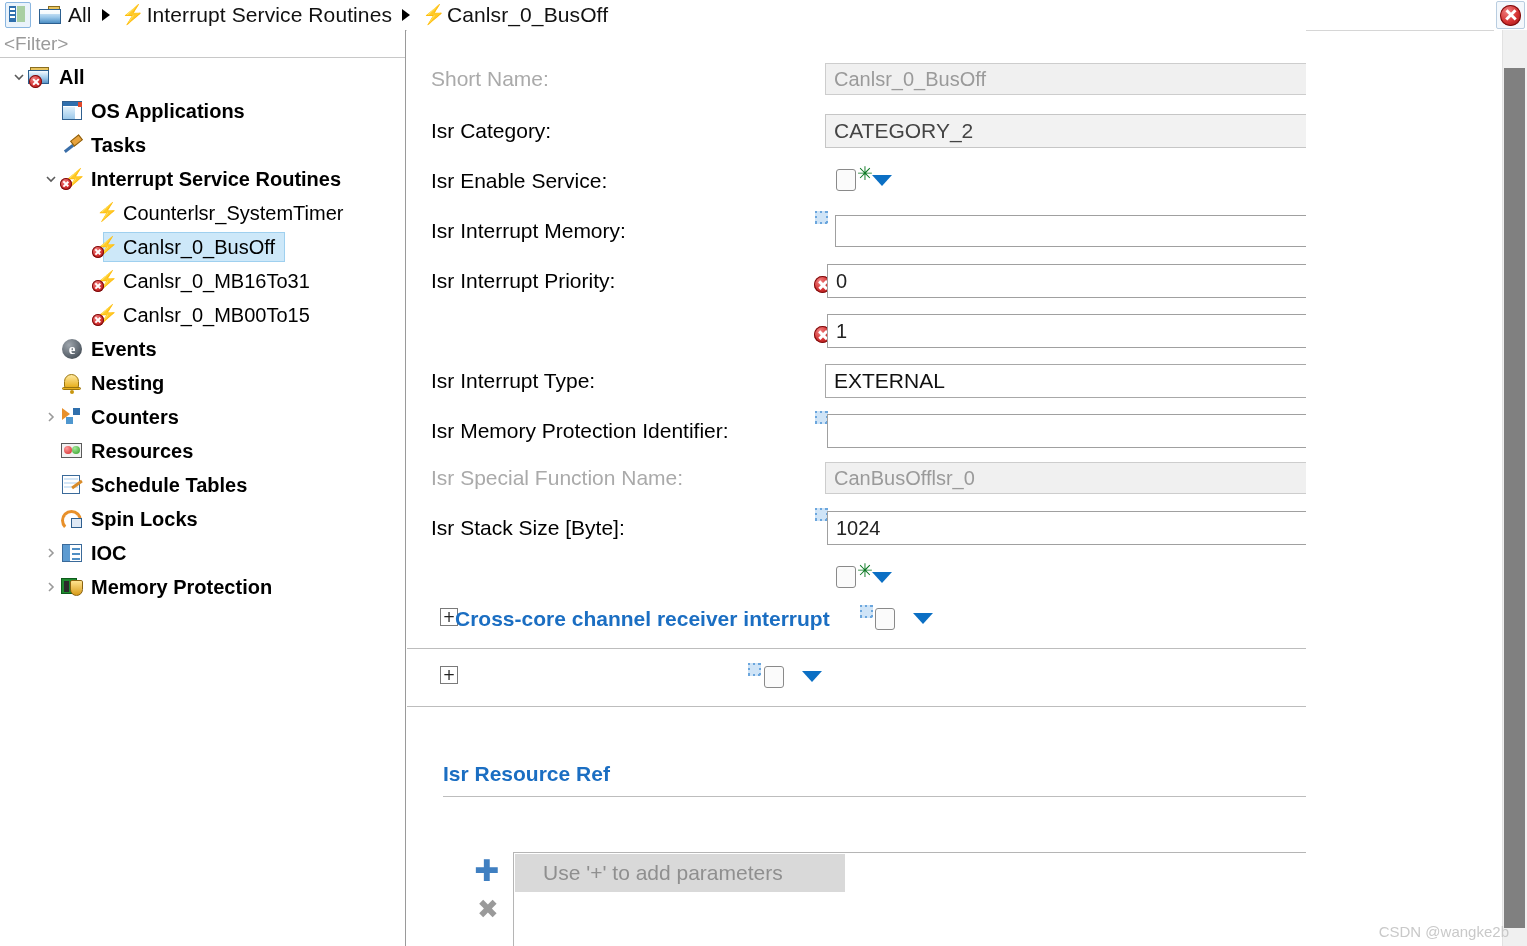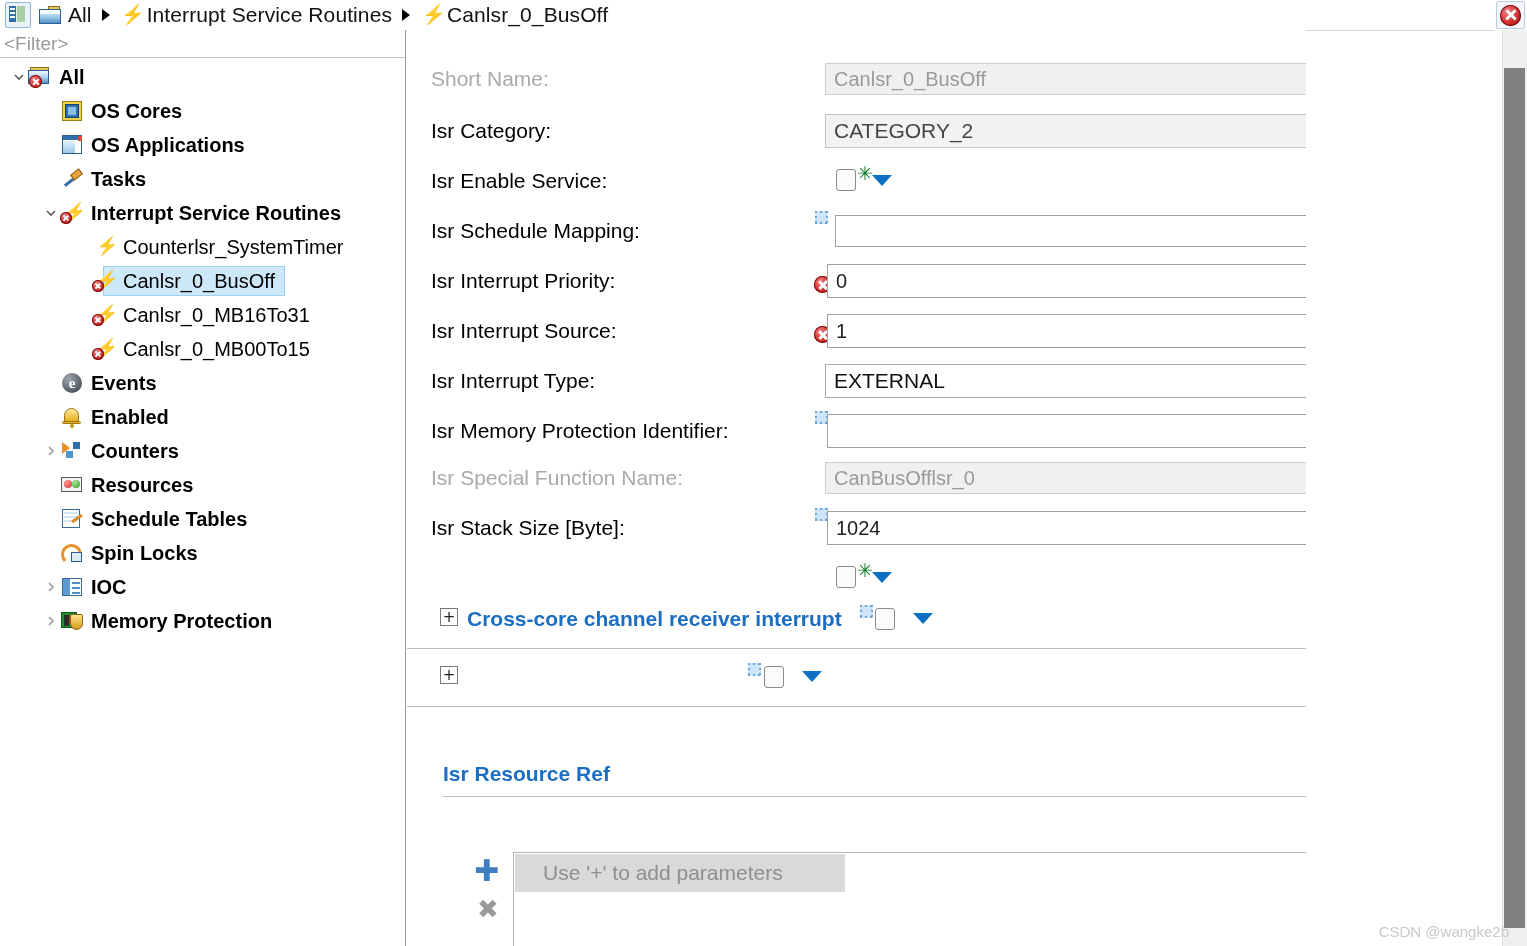--- a/index.html
+++ b/index.html
@@ -326,29 +326,20 @@
           <span class="tico ic-allfolder">
             <span class="f1"></span>
             <span class="f2"></span>
             <span class="ball"></span>
           </span>
           <span class="tlabel">All</span>
         </div>
         <div class="tree-row bold">
           <span style="width:42px;flex:none"></span>
           <span class="twisty"></span>
-          <span class="tico ic-chip">
-            <span class="base"></span>
-            <span class="core"></span>
-          </span>
-          <span class="tlabel">OS Cores</span>
-        </div>
-        <div class="tree-row bold">
-          <span style="width:42px;flex:none"></span>
-          <span class="twisty"></span>
           <span class="tico ic-osapp">
             <span class="base"></span>
             <span class="tb"></span>
             <span class="in"></span>
             <span class="dot"></span>
           </span>
           <span class="tlabel">OS Applications</span>
         </div>
         <div class="tree-row bold">
           <span style="width:42px;flex:none"></span>
@@ -418,21 +409,21 @@
           <span class="tlabel">Events</span>
         </div>
         <div class="tree-row bold">
           <span style="width:42px;flex:none"></span>
           <span class="twisty"></span>
           <span class="tico ic-bell">
             <span class="bell"></span>
             <span class="lip"></span>
             <span class="clap"></span>
           </span>
-          <span class="tlabel">Enabled</span>
+          <span class="tlabel">Nesting</span>
         </div>
         <div class="tree-row bold">
           <span style="width:42px;flex:none"></span>
           <span class="twisty">
             <svg width="14" height="14" viewBox="0 0 14 14">
               <polyline points="5,3 9,7 5,11" fill="none" stroke="#9a9a9a" stroke-width="1.6"></polyline>
             </svg>
           </span>
           <span class="tico ic-counter">
             <span class="tri"></span>
@@ -520,38 +511,37 @@
           <div class="star ctrl" style="left:983px;top:7px;">✳</div>
           <div class="dtri ctrl" style="left:996px;top:19px;"></div>
         </div>
         <div class="frow" style="top: 126px;">
           <div class="flabel">Isr Enable Service:</div>
           <div class="chk ctrl" style="left:429px;top:13px;"></div>
           <div class="star ctrl" style="left:450px;top:8px;">✳</div>
           <div class="dtri ctrl" style="left:465px;top:19px;"></div>
         </div>
         <div class="frow" style="top: 176px;">
-          <div class="flabel">Isr Schedule Mapping:</div>
+          <div class="flabel">Isr Interrupt Memory:</div>
           <div class="mark ctrl" style="left:408px;top:5px;"></div>
           <input class="txt ctrl" style="left: 428px; width: 573px;" value="">
           <div class="bracket ctrl" style="left:1016px;top:12px;">[...]</div>
           <div class="dtri ctrl" style="left:1052px;top:18px;"></div>
         </div>
         <div class="frow" style="top: 226px;">
           <div class="flabel">Isr Interrupt Priority:</div>
           <span class="ball ctrl" style="left:407px;top:20px;width:17px;height:17px;"></span>
           <div class="ctrl" style="left:420px;top:8px;width:560px;height:34px;position:absolute;">
             <input class="txt num" style="width: 560px; height: 34px; position: absolute; left: 0px; top: 0px;" value="0">
             <span class="decu">dec</span>
           </div>
           <div class="star ctrl" style="left:984px;top:7px;">✳</div>
           <div class="dtri ctrl" style="left:998px;top:19px;"></div>
         </div>
         <div class="frow" style="top: 276px;">
-          <div class="flabel">Isr Interrupt Source:</div>
           <span class="ball ctrl" style="left:407px;top:20px;width:17px;height:17px;"></span>
           <div class="ctrl" style="left:420px;top:8px;width:560px;height:34px;position:absolute;">
             <input class="txt num" style="width: 560px; height: 34px; position: absolute; left: 0px; top: 0px;" value="1">
             <span class="decu">dec</span>
           </div>
           <div class="star ctrl" style="left:984px;top:7px;">✳</div>
           <div class="dtri ctrl" style="left:998px;top:19px;"></div>
         </div>
         <div class="frow" style="top: 326px;">
           <div class="flabel">Isr Interrupt Type:</div>
@@ -588,21 +578,21 @@
         </div>
         <div class="frow" style="top: 523px;">
           <div class="chk ctrl" style="left:429px;top:13px;"></div>
           <div class="star ctrl" style="left:450px;top:8px;">✳</div>
           <div class="dtri ctrl" style="left:465px;top:19px;"></div>
         </div>
       </div>
 
     <div class="sect" style="top:560px;">
       <div class="plusbox">+</div>
-      <div class="sect-title" style="left:60px;">Cross-core channel receiver interrupt</div>
+      <div class="sect-title" style="left:48px;">Cross-core channel receiver interrupt</div>
       <div class="mark" style="position:absolute;left:453px;top:15px;"></div>
       <div class="chk" style="position:absolute;left:468px;top:18px;"></div>
       <div class="dtri" style="position:absolute;left:506px;top:23px;"></div>
     </div>
 
     <div class="sect" style="top:618px;">
       <div class="plusbox">+</div>
       <div class="mark" style="position:absolute;left:341px;top:15px;"></div>
       <div class="chk" style="position:absolute;left:357px;top:18px;"></div>
       <div class="dtri" style="position:absolute;left:395px;top:23px;"></div>

